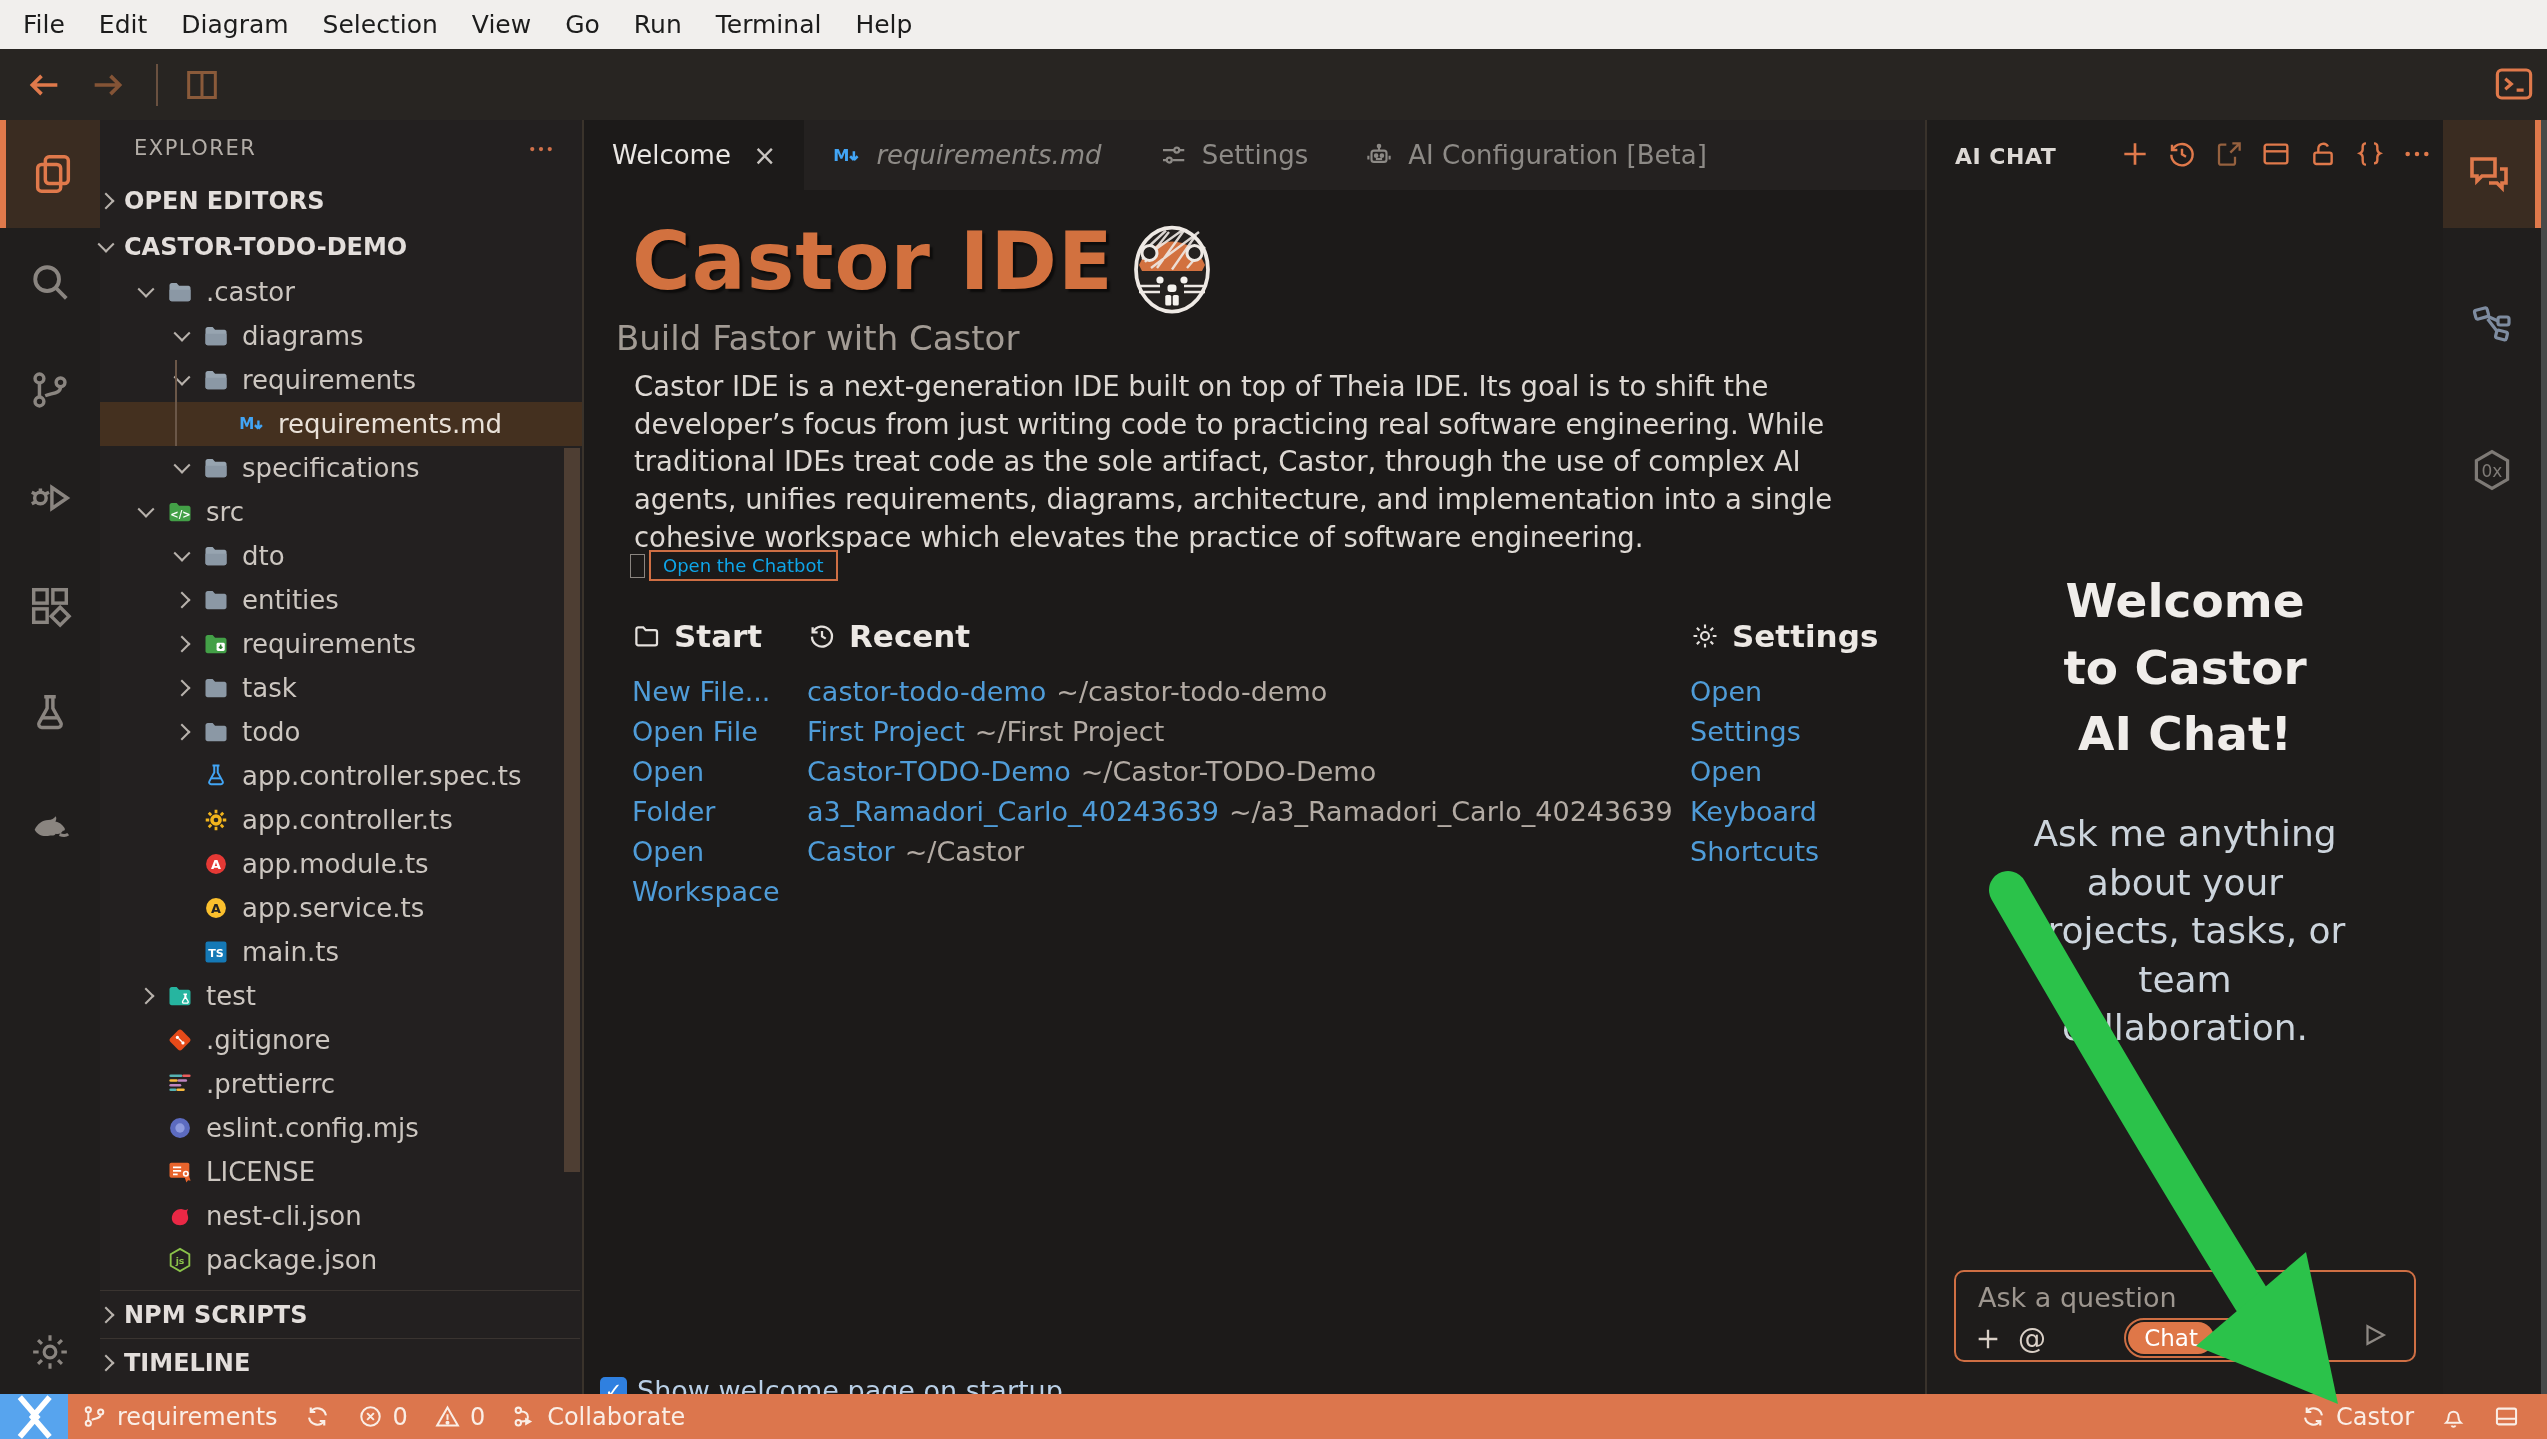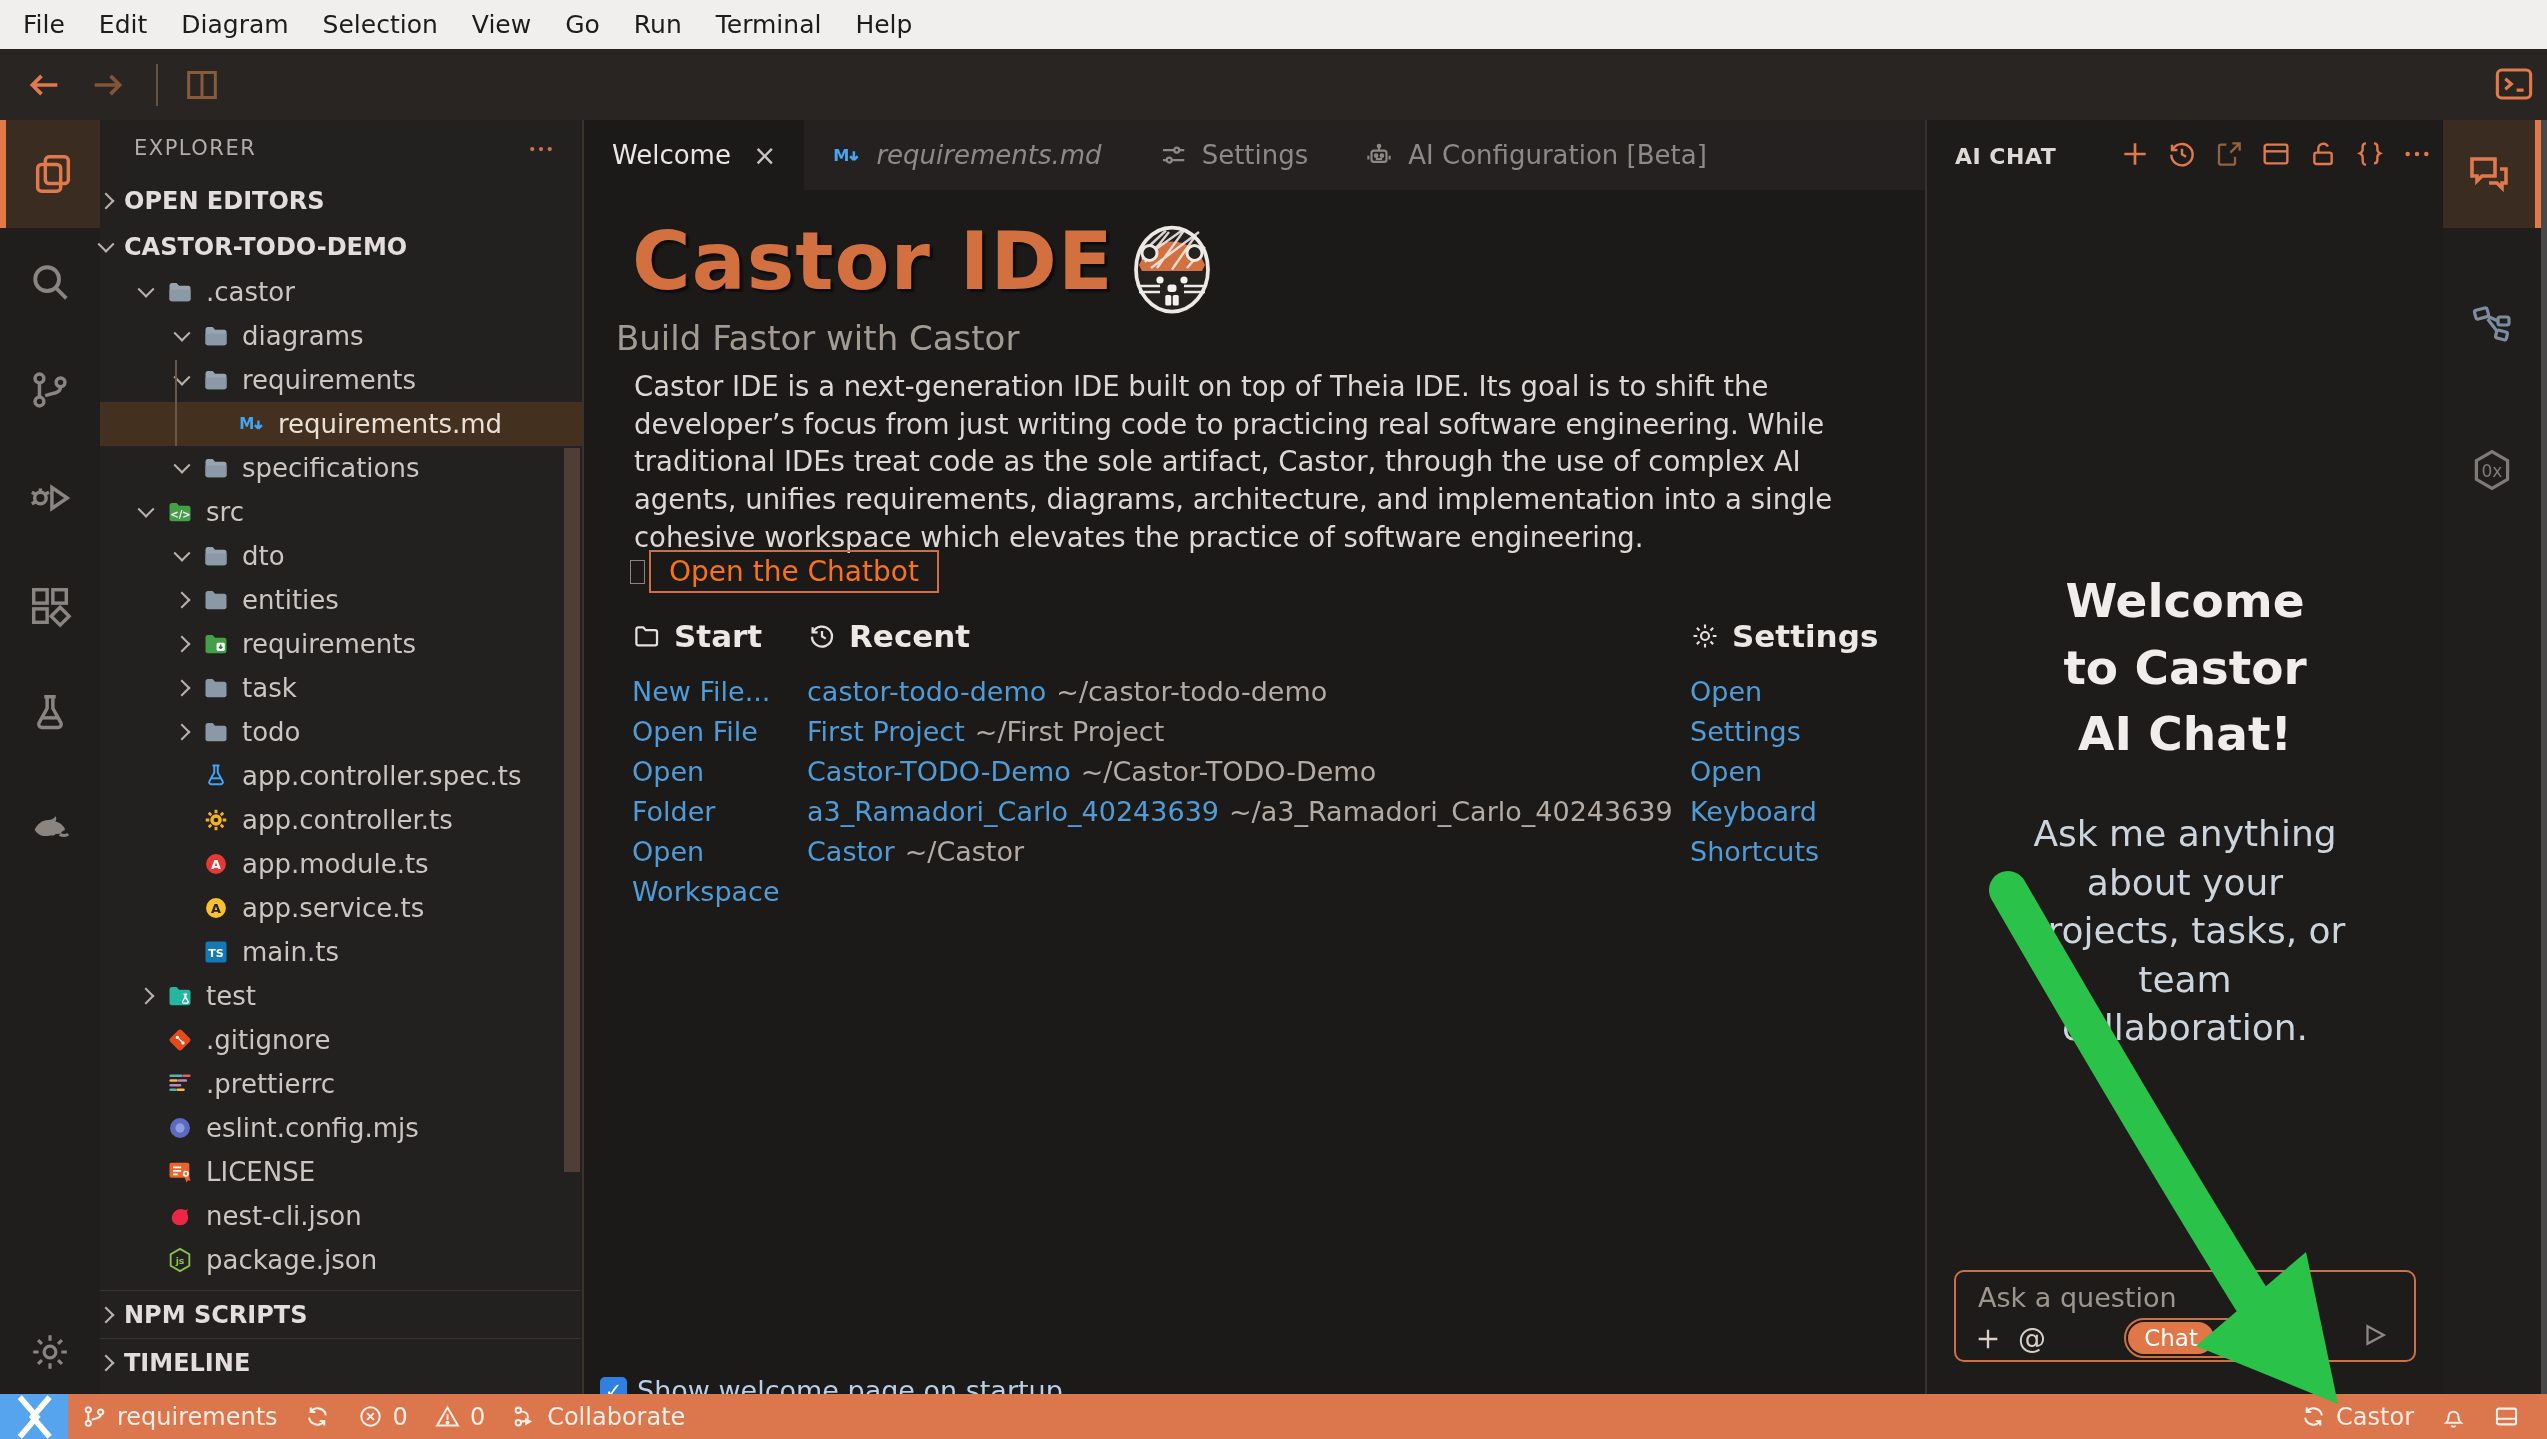--- a/index.html
+++ b/index.html
@@ -61,21 +61,21 @@
   .tab-label.italic { font-style:italic; }
   .tab-close { font-size:28px; color:#c8c4c0; margin-left:8px; }
   #welcome { position:absolute; left:0; top:70px; right:0; bottom:0; }
   #w-title-row { position:absolute; left:48px; top:28px; display:flex; align-items:flex-start; }
   #w-title { font-size:80px; font-weight:bold; color:#d2713f; letter-spacing:1px; text-shadow:3px 3px 2px rgba(0,0,0,.55); line-height:1.1; }
   #w-logo { width:96px; height:96px; margin-left:10px; margin-top:2px; }
   #w-subtitle { position:absolute; left:32px; top:128px; font-size:34px; color:#a29b94; }
   #w-desc { position:absolute; left:50px; top:178px; width:1250px; font-size:27.5px; line-height:1.37; color:#ddd8d3; }
   #w-chatrow { position:absolute; left:46px; top:360px; display:flex; align-items:center; }
   .tofu { width:15px; height:24px; border:1.5px solid #8a8580; margin-right:4px; }
-  #w-chatlink { border:2px solid #cf6f44; padding:3px 18px; font-size:28px; color:#f97316; }
+  #w-chatlink { border:2px solid #cf6f44; padding:3px 12px; font-size:18px; color:#0ea5e9; }
   .col-head { display:flex; align-items:center; gap:12px; font-size:31px; font-weight:bold; color:#ece8e4; margin-bottom:18px; }
   .col-head .ic { width:30px; height:30px; color:#e4e0dc; }
   #col-start { position:absolute; left:48px; top:428px; }
   #col-recent { position:absolute; left:223px; top:428px; }
   #col-settings { position:absolute; left:1106px; top:428px; }
   .link { font-size:27px; line-height:40px; color:#4f9cd8; }
   #col-start .link { width:140px; }
   #col-settings .link { width:180px; }
   .recent-row { font-size:27px; line-height:40px; white-space:nowrap; }
   .recent-name { color:#4f9cd8; }

